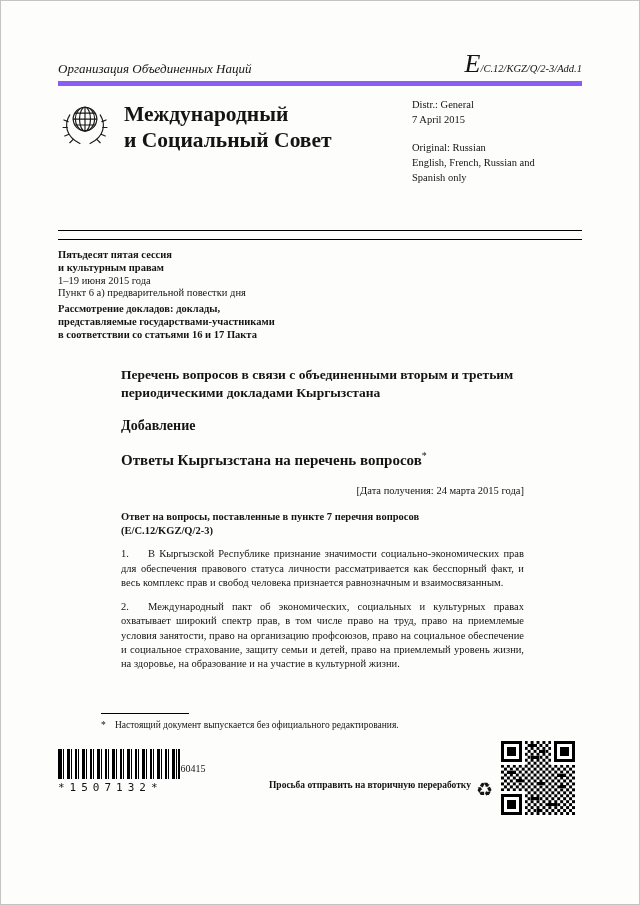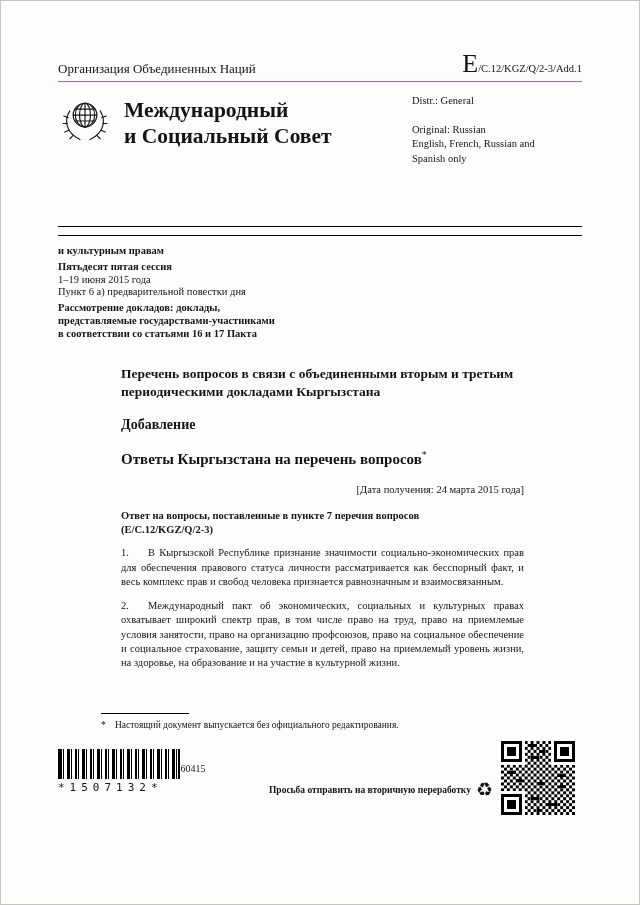--- a/index.html
+++ b/index.html
@@ -13,21 +13,22 @@
     font-family:"Liberation Serif","DejaVu Serif",serif;
     color:#141414;
     overflow:hidden;
   }
   .inner { padding:0 57px; }
 
   
   .top-row {
     display:flex; justify-content:space-between; align-items:flex-end;
     padding-top:50px; padding-bottom:4px;
-    border-bottom:1px solid #8b5cf6;
+    border-bottom:5px solid #8b5cf6;
+    font-style:italic;
   }
   .org-name { font-size:13px; }
   .doc-symbol { white-space:nowrap; line-height:1; }
   .big-e { font-size:26px; }
   .sym-rest { font-size:10.5px; }
 
   .masthead { display:flex; margin-top:8px; min-height:136px; }
   .emblem { width:54px; margin-right:12px; padding-top:4px; flex:none; }
   .council { flex:1; font-size:21.5px; font-weight:bold; line-height:1.2; padding-top:8px; }
   .right-col { width:170px; flex:none; font-size:10.5px; line-height:1.4; padding-top:4px; }
@@ -60,21 +61,21 @@
   .ge-line { position:absolute; left:57px; top:762px; font-size:10px; white-space:pre; }
   .barcode-wrap { position:absolute; left:57px; top:748px; width:120px; }
   .barcode {
     width:118px; height:30px;
     background:repeating-linear-gradient(90deg,
       #000 0 2px, #fff 2px 3px, #000 3px 4px, #fff 4px 7px,
       #000 7px 10px, #fff 10px 11px, #000 11px 12px, #fff 12px 15px);
     border-left:2px solid #000; border-right:2px solid #000;
   }
   .barcode-label { font-family:"DejaVu Sans Mono","Liberation Mono",monospace; font-size:11px; letter-spacing:5px; margin-top:2px; white-space:nowrap; }
-  .recycle-row { position:absolute; left:220px; top:779px; width:272px; display:flex; justify-content:flex-end; align-items:center; gap:5px; font-size:9.5px; font-weight:bold; }
+  .recycle-row { position:absolute; left:220px; top:779px; width:272px; display:flex; justify-content:flex-end; gap:5px; font-size:9.5px; font-weight:bold; }
   .recycle-icon { font-size:19px; font-weight:normal; line-height:1; }
   .qr { position:absolute; left:500px; top:740px; width:74px; height:74px; }
   .qr svg { width:100%; height:100%; shape-rendering:crispEdges; }
 </style>
 </head>
 <body>
 
 <div class="page">
   <div class="inner">
 
@@ -106,34 +107,35 @@
             <path d="M51 43 l5 2"></path>
             <path d="M46 49 l4 4"></path>
         </svg>
       </div>
       <div class="council">
         <div>Международный</div>
         <div>и Социальный Совет</div>
       </div>
       <div class="right-col">
         <div>Distr.: General</div>
+        <div>7 April 2015</div>
         <div class="block2">
           <div>Original: Russian</div>
           <div>English, French, Russian and</div>
           <div>Spanish only</div>
         </div>
       </div>
     </div>
 
     <div class="rule-heavy"></div>
     <div class="rule-thin"></div>
 
     <div class="committee">
+      <div class="bold gap-top">Пятьдесят пятая сессия</div>
       <div class="bold">и культурным правам</div>
-      <div class="bold gap-top">Пятьдесят пятая сессия</div>
       <div>1–19 июня 2015 года</div>
       <div>Пункт 6 а) предварительной повестки дня</div>
       <div class="bold gap-top">Рассмотрение докладов: доклады,</div>
       <div class="bold">представляемые государствами-участниками</div>
       <div class="bold">в соответствии со статьями 16 и 17 Пакта</div>
     </div>
 
     <div class="content">
       <div class="title">Перечень вопросов в связи с объединенными вторым и третьим периодическими докладами Кыргызстана</div>
       <div class="addendum">Добавление</div>

